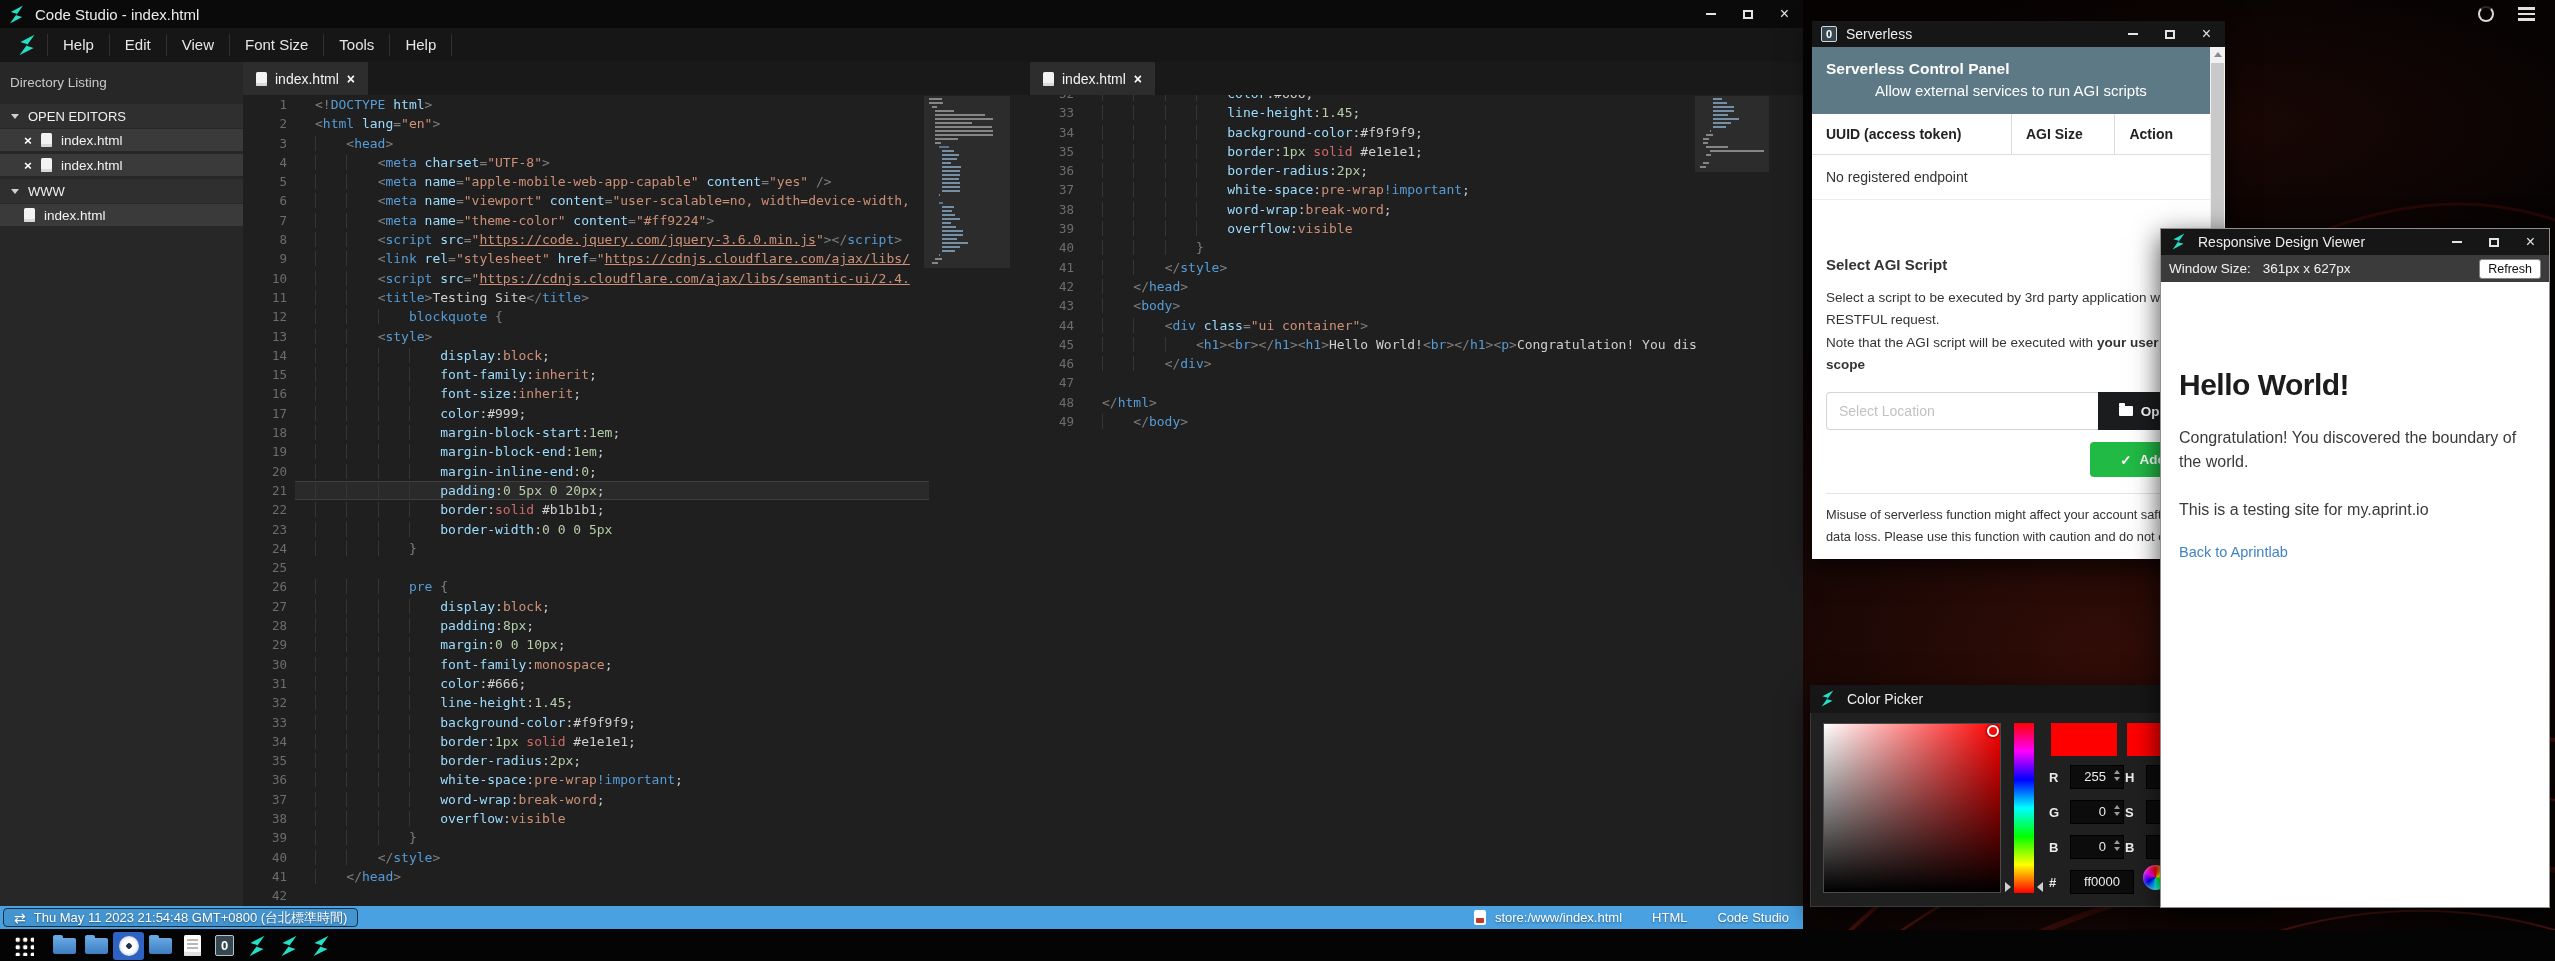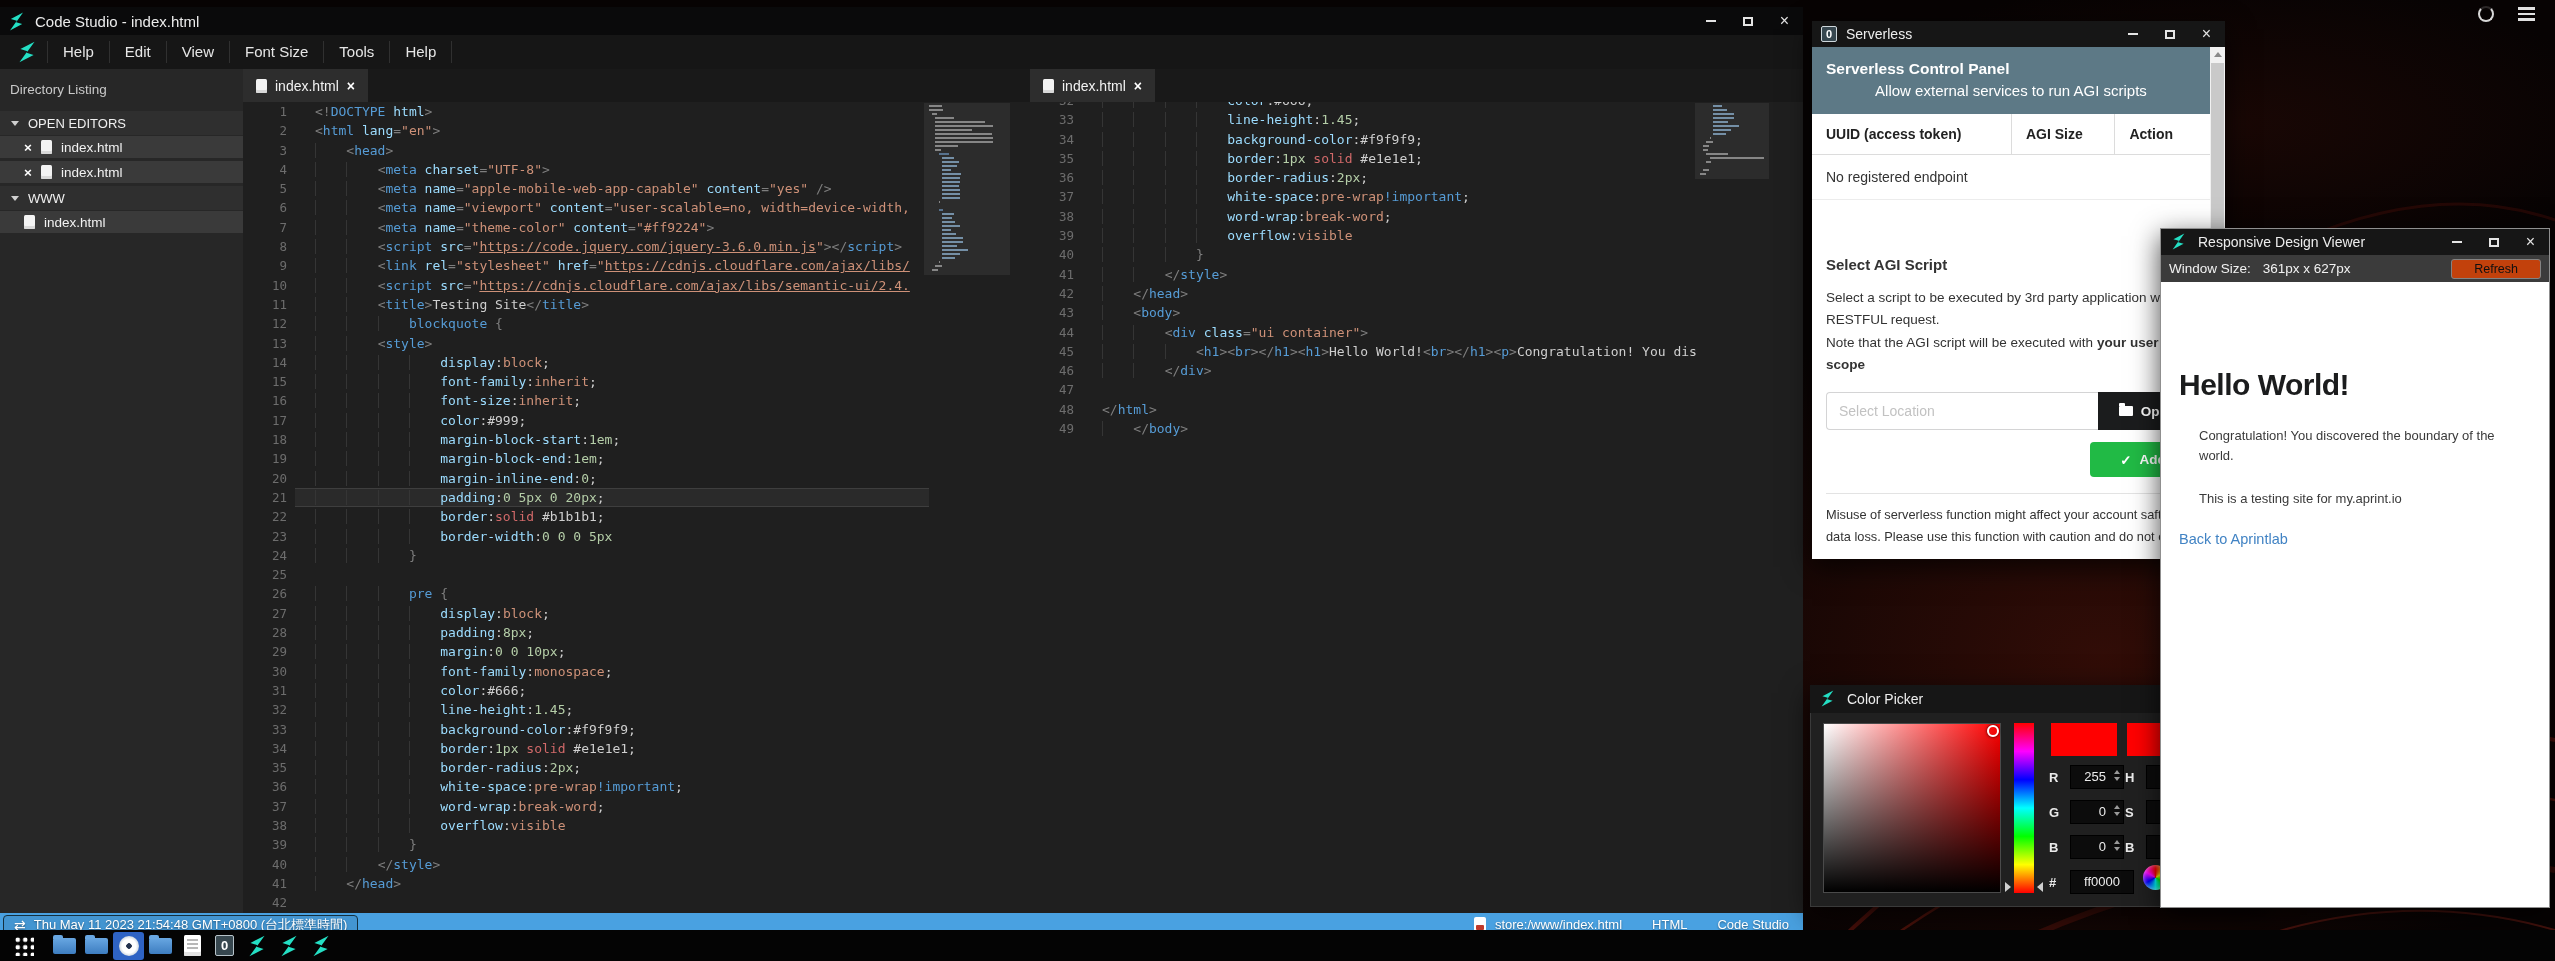--- a/index.html
+++ b/index.html
@@ -5,21 +5,21 @@
   *{margin:0;padding:0;box-sizing:border-box;}
   html,body{background:#000;}
   .screen{position:relative;width:2555px;height:961px;overflow:hidden;background:#070304;font-family:"Liberation Sans",sans-serif;}
   .wallpaper{position:absolute;left:0;top:0;z-index:0;}
   
   .topright{position:absolute;right:20px;top:6px;display:flex;gap:24px;align-items:center;z-index:2;}
   .spinner{width:16px;height:16px;border-radius:50%;border:2.5px solid #d8d8d8;border-top-color:rgba(255,255,255,.15);}
   .hamb{display:flex;flex-direction:column;gap:3px;}
   .hamb i{display:block;width:17px;height:2.5px;background:#e0e0e0;}
   
-  .cswin{position:absolute;left:0;top:7px;width:1803px;height:929px;background:#bef264;z-index:1;}
+  .cswin{position:absolute;left:0;top:0;width:1803px;height:929px;background:#bef264;z-index:1;}
   .cs-titlebar{height:28px;background:#0a0a0b;display:flex;align-items:center;padding-left:7px;color:#ececec;font-size:15px;}
   .cs-titlebar .slogo{margin-right:9px;}
   .win-controls{margin-left:auto;display:flex;height:100%;}
   .wc{width:37px;height:100%;display:flex;align-items:center;justify-content:center;color:#e4e4e4;font-size:16px;}
   .wc .bar{width:10px;height:2px;background:#e4e4e4;}
   .wc .box{width:10px;height:9px;border:2px solid #e4e4e4;}
   .cs-menubar{height:34px;background:#161616;display:flex;align-items:center;padding-left:7px;color:#e6e6e6;font-size:15px;}
   .cs-menubar .slogo{margin:0 9px;}
   #cs-menus{display:flex;height:22px;align-items:center;}
   .menu-item{padding:0 15px;line-height:22px;border-left:1px solid #303030;}
@@ -115,24 +115,24 @@
   .cp-spin{position:absolute;right:3px;top:4px;display:flex;flex-direction:column;gap:3px;}
   .cp-spin i{display:block;width:0;height:0;border-left:3.5px solid transparent;border-right:3.5px solid transparent;}
   .cp-spin i.up{border-bottom:4px solid #9a9a9a;}
   .cp-spin i.dn{border-top:4px solid #9a9a9a;}
   .cp-hex-row{position:absolute;left:238px;top:157px;display:flex;align-items:center;gap:7px;height:24px;}
   .cp-hex-input{width:64px;height:24px;background:#0c0c0c;border:1px solid #000;color:#ececec;font-size:13px;text-align:center;line-height:22px;}
   .cp-wheel{position:absolute;left:332px;top:152px;width:25px;height:25px;border-radius:50%;background:conic-gradient(#f00,#ff0,#0f0,#0ff,#00f,#f0f,#f00);box-shadow:inset 0 0 4px rgba(255,255,255,.6);}
   
   #rv-win{left:2160px;top:228px;width:390px;height:680px;z-index:10;background:#fff;border:1px solid #8f8f8f;}
   .rv-toolbar{height:27px;background:#3b3b3b;display:flex;align-items:center;gap:12px;padding:0 8px;color:#f2f2f2;font-size:13.5px;}
-  .rv-refresh{margin-left:auto;background:#c2410c;border:1px solid #838383;border-radius:3px;color:#101010;font-size:12.5px;padding:2px 22px;font-family:"Liberation Sans",sans-serif;}
+  .rv-refresh{margin-left:auto;background:#ffffff;border:1px solid #838383;border-radius:3px;color:#101010;font-size:12.5px;padding:2px 8px;font-family:"Liberation Sans",sans-serif;}
   .rv-page{position:absolute;top:53px;left:0;right:0;bottom:0;background:#fff;padding:0 18px;color:#3a3a3a;overflow:hidden;}
   .rv-h1{margin-top:86px;font-size:30px;font-weight:700;color:#1b1c1d;letter-spacing:-.5px;}
-  .rv-p{margin-top:24px;font-size:13px;line-height:1.5;margin-left:20px;}
+  .rv-p{margin-top:24px;font-size:16px;line-height:1.5;}
   .rv-link{display:block;margin-top:22px;font-size:14.5px;color:#4183c4;text-decoration:none;}
   
   .sl-ico{width:16px;height:16px;border:1.5px solid #cfd8dc;background:#37474f;color:#fff;font-size:11px;font-weight:700;display:flex;align-items:center;justify-content:center;border-radius:2px;}
   
   .taskbar{position:absolute;left:0;bottom:0;width:100%;height:31px;background:#040404;display:flex;align-items:center;padding-left:8px;z-index:50;}
   #taskbar-icons{display:flex;align-items:center;height:100%;}
   .tb-slot{width:31px;height:28px;display:flex;align-items:center;justify-content:center;margin-right:1px;border-radius:3px;}
   .tb-slot:first-child{margin-right:10px;}
   .tb-active{background:#2e63c4;}
   .tb-grid{width:21px;height:21px;background-image:radial-gradient(circle,#fff 2.1px,transparent 2.5px);background-size:7.5px 7.5px;background-position:1px 1px;}

